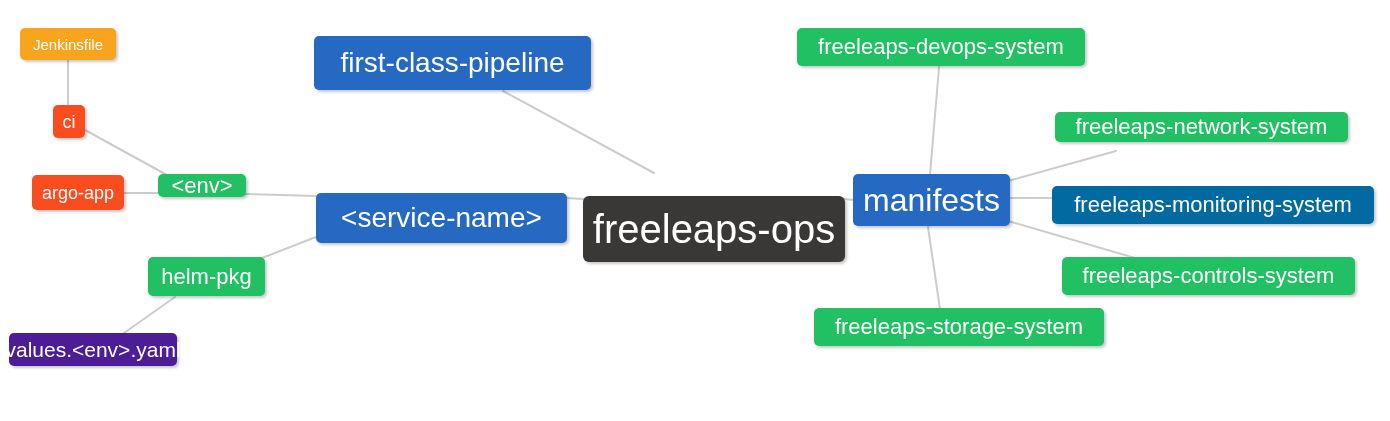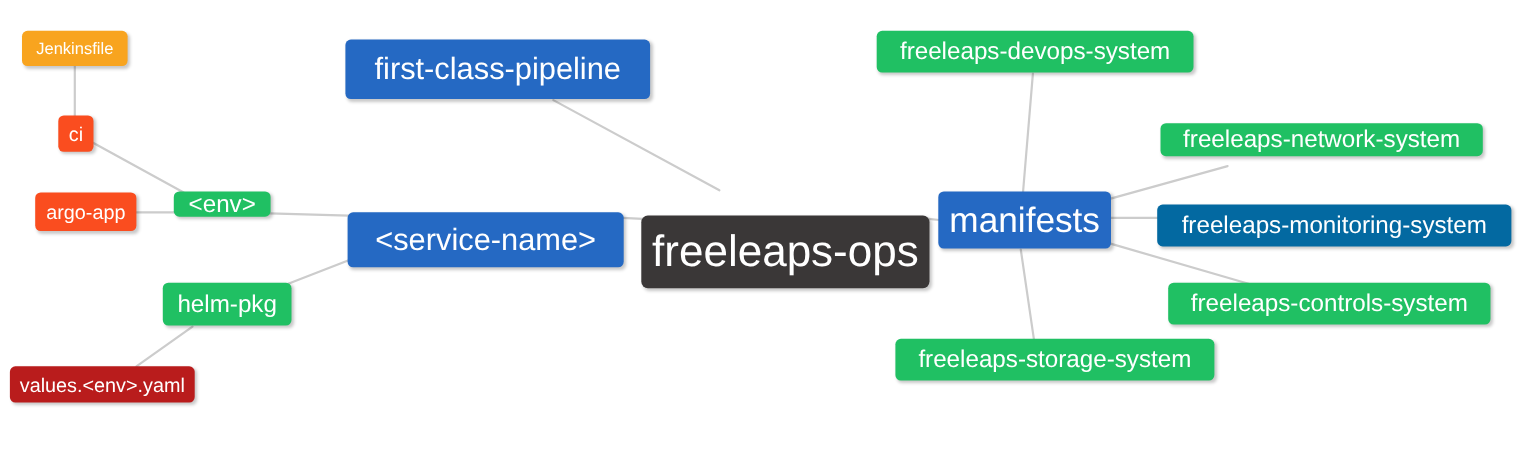--- a/index.html
+++ b/index.html
@@ -60,15 +60,15 @@
     <div class="node node-primary" style="left: 853px; top: 174px; width: 157px; height: 52px; background: rgb(37, 105, 195); font-size: 32px;">manifests</div>
     <div class="node node-secondary" style="left: 158px; top: 174px; width: 88px; height: 23px; background: rgb(32, 192, 99); font-size: 22px;">&lt;env&gt;</div>
     <div class="node node-secondary" style="left: 148px; top: 257px; width: 117px; height: 39px; background: rgb(32, 192, 99); font-size: 22px;">helm-pkg</div>
     <div class="node node-secondary" style="left: 797px; top: 28px; width: 288px; height: 38px; background: rgb(32, 192, 99); font-size: 22px; text-align: center;">freeleaps-devops-system</div>
     <div class="node node-secondary" style="left: 1055px; top: 112px; width: 293px; height: 30px; background: rgb(32, 192, 99); font-size: 22px;">freeleaps-network-system</div>
     <div class="node node-secondary" style="left: 1052px; top: 186px; width: 322px; height: 38px; background: #0369a1; font-size: 22px;">freeleaps-monitoring-system</div>
     <div class="node node-secondary" style="left: 814px; top: 308px; width: 290px; height: 38px; background: rgb(32, 192, 99); font-size: 22px;">freeleaps-storage-system</div>
     <div class="node node-secondary" style="left: 1062px; top: 257px; width: 293px; height: 38px; background: rgb(32, 192, 99); font-size: 22px;">freeleaps-controls-system</div>
     <div class="node node-tertiary" style="left: 53px; top: 105px; width: 32px; height: 33px; background: rgb(250, 77, 31); font-size: 18px; text-align: right;">ci</div>
     <div class="node node-tertiary" style="left: 32px; top: 175px; width: 92px; height: 35px; background: rgb(250, 77, 31); font-size: 18px;">argo-app</div>
-    <div class="node node-tertiary" style="left: 9px; top: 333px; width: 168px; height: 33px; background: #b91c1c; font-size: 18px;">values.&lt;env&gt;.yaml</div>
+    <div class="node node-tertiary" style="left: 9px; top: 333px; width: 168px; height: 33px; background: #4c1d95; font-size: 21px;">values.&lt;env&gt;.yaml</div>
     <div class="node node-quaternary" style="left: 20px; top: 28px; width: 96px; height: 32px; background: rgb(248, 164, 31); font-size: 15px;">Jenkinsfile</div>
   </div>
 
 </body></html>

